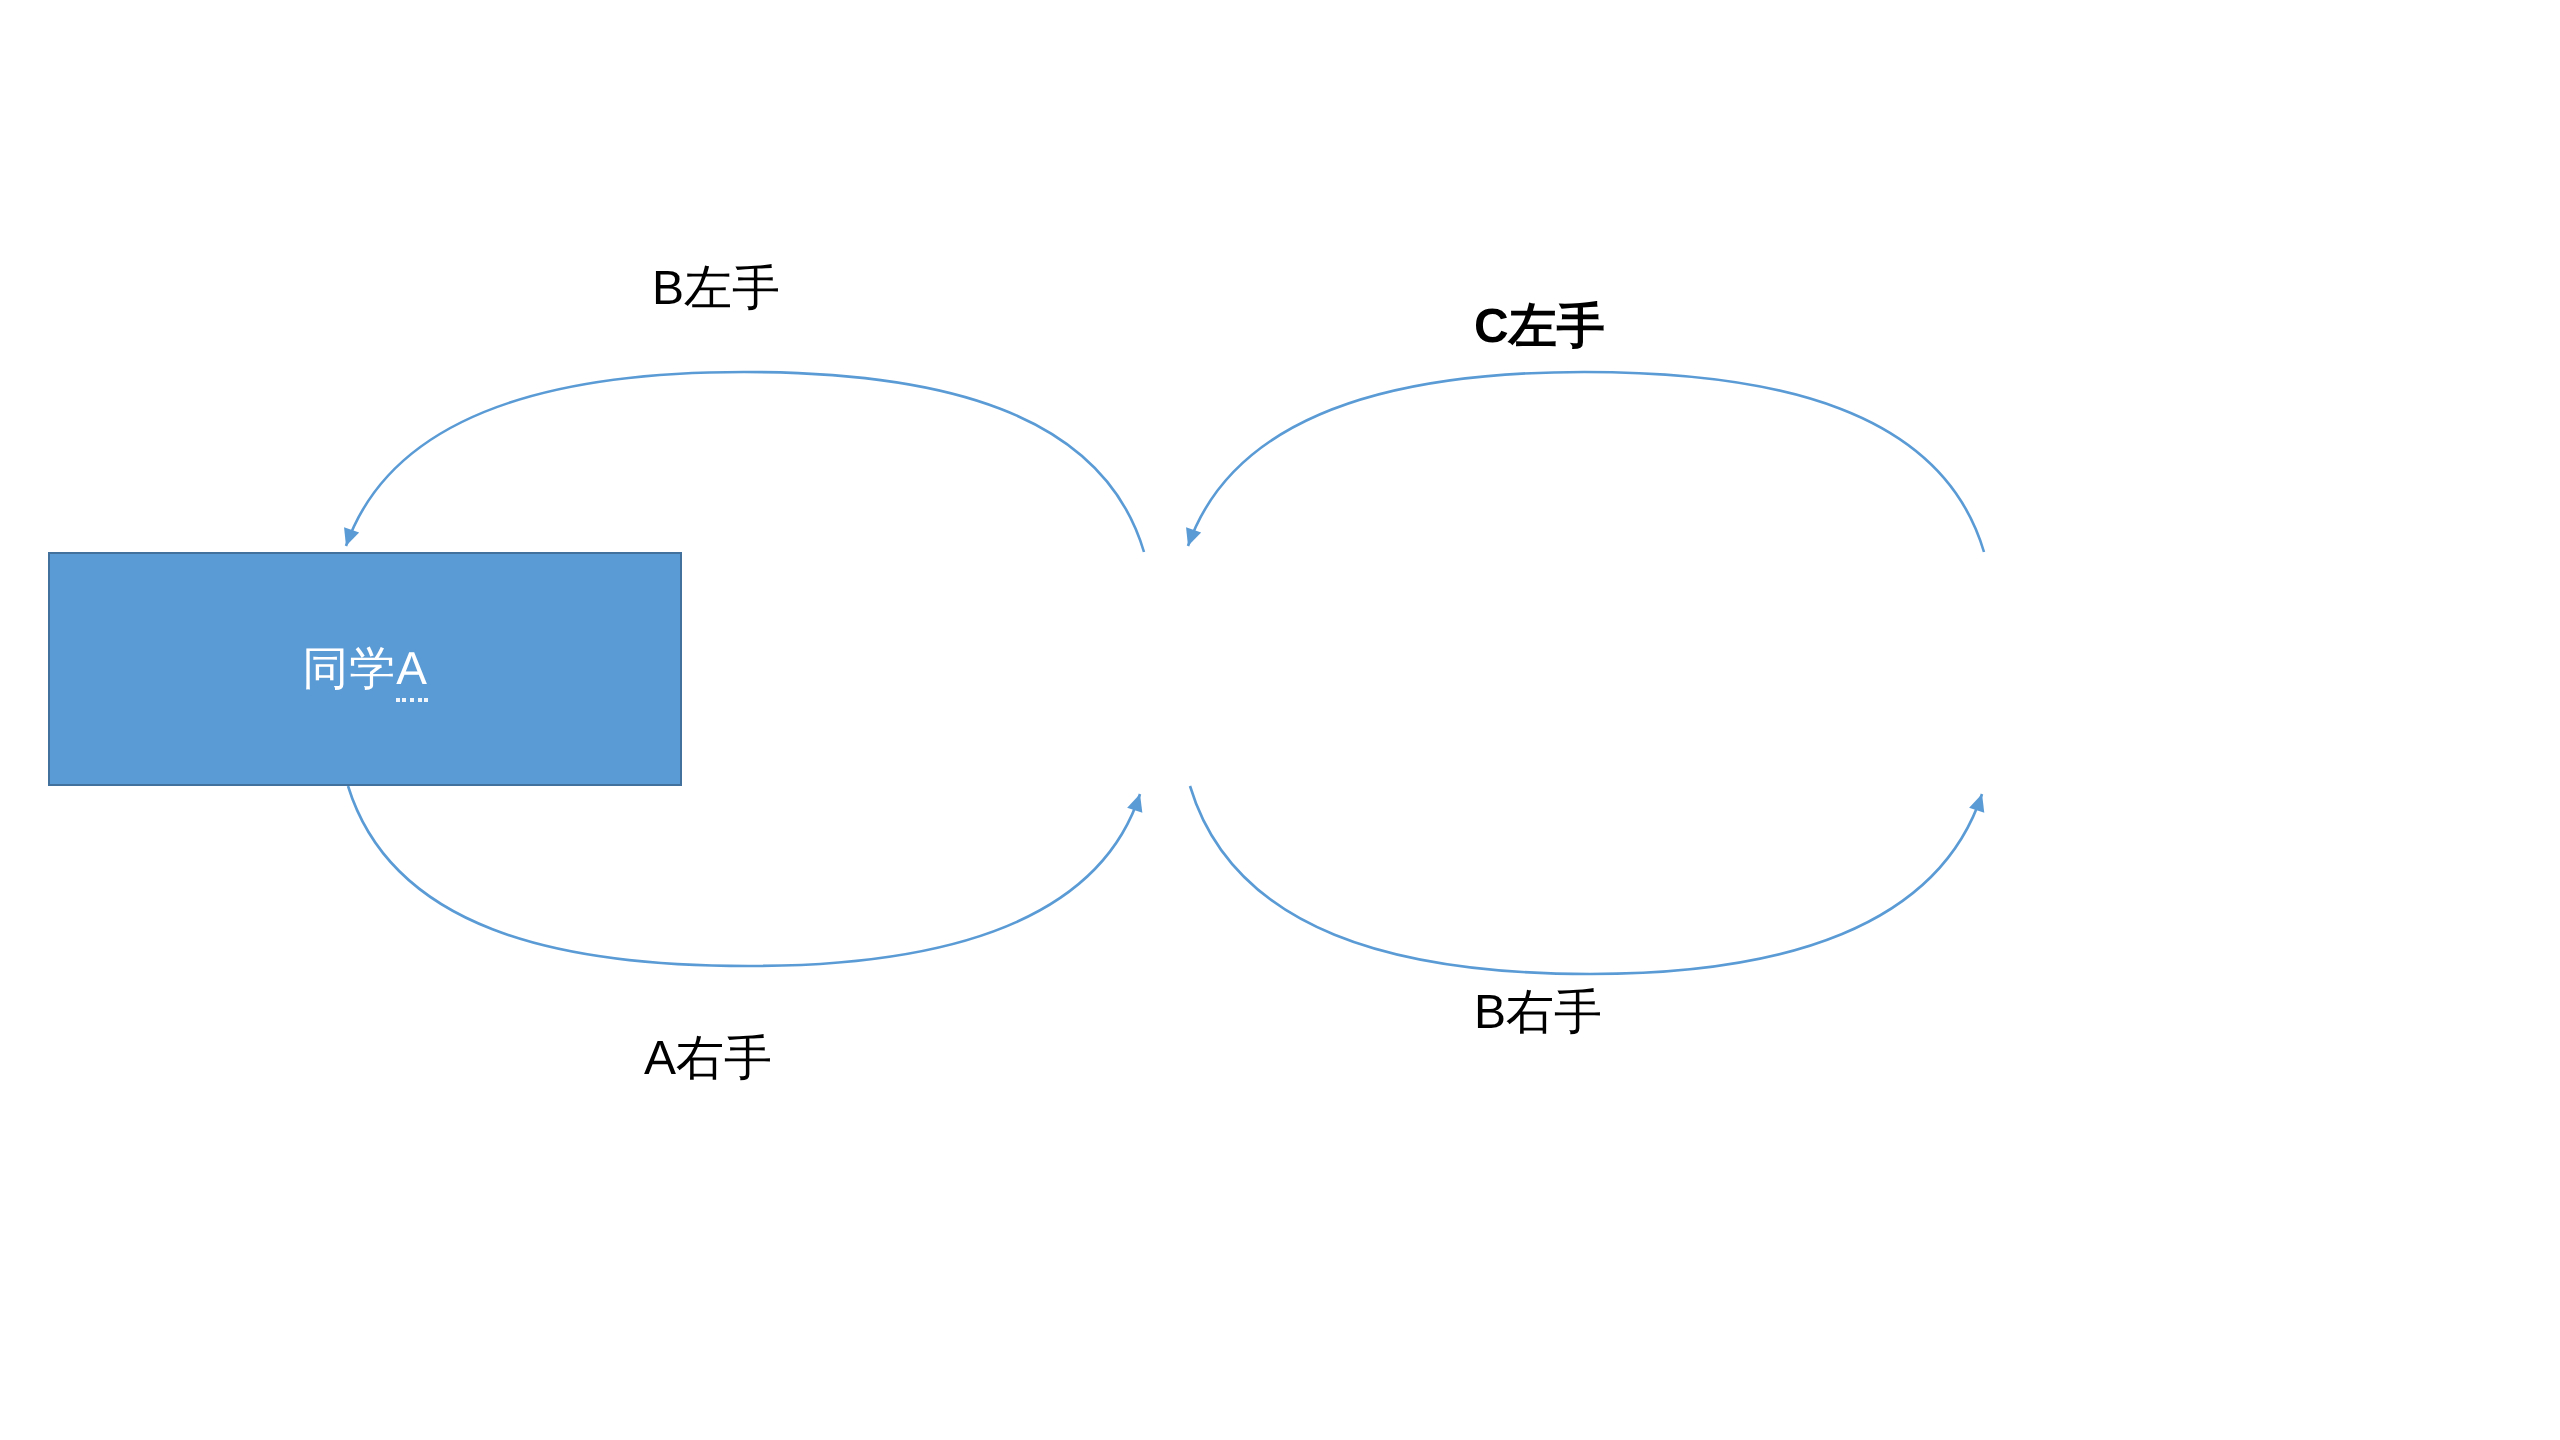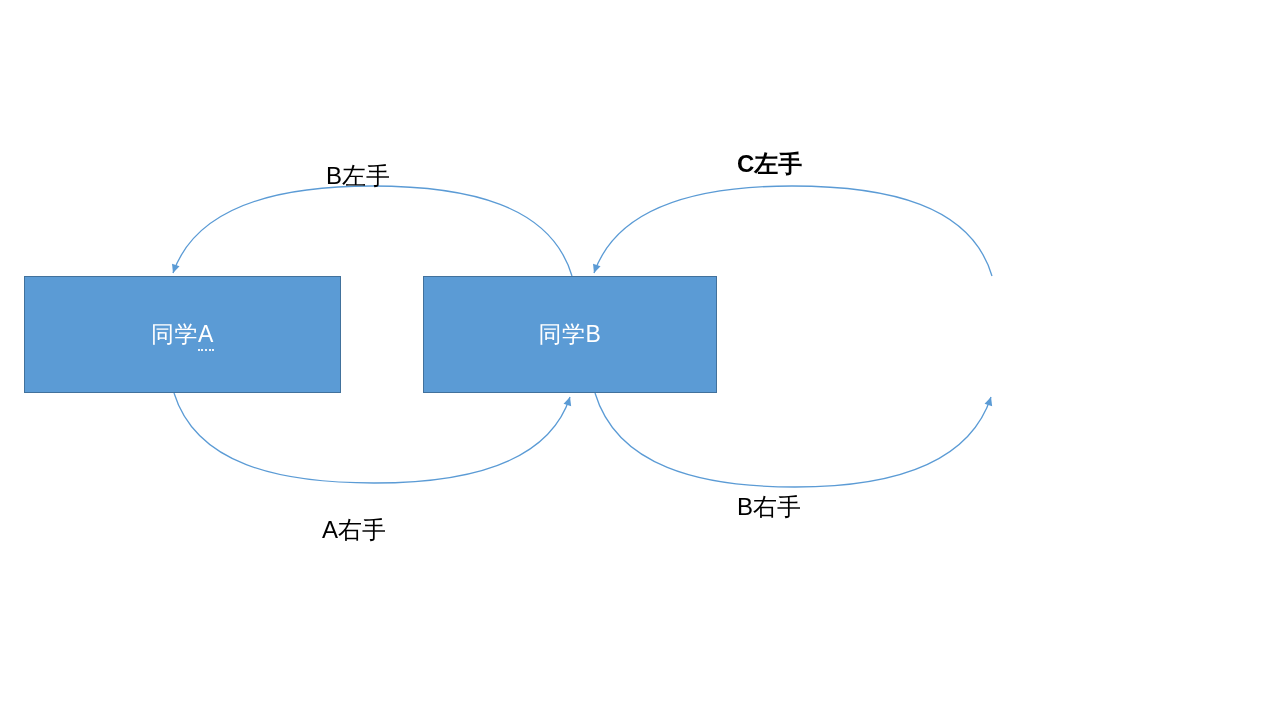--- a/index.html
+++ b/index.html
@@ -46,21 +46,21 @@
     color: var(--edge-label-text, #000000);
     font-size: 24px;
     line-height: 28px;
     white-space: nowrap;
   }
   
   #node-a { left: 24px;  top: 276px; width: 317px; height: 117px; }
   #node-b { left: 423px; top: 276px; width: 294px; height: 117px; }
   #node-c { left: 845px; top: 276px; width: 294px; height: 117px; }
   
-  #edge-label-0 { left: 326px; top: 162px; }
+  #edge-label-0 { left: 326px; top: 131px; }
   #edge-label-1 { left: 737px; top: 150px; font-weight: bold; }
   #edge-label-2 { left: 322px; top: 516px; }
   #edge-label-3 { left: 737px; top: 493px; }
 </style>
 </head>
 <body style="--slide-bg: #ffffff; --node-fill: #5b9bd5; --node-border: #41719c; --node-text: #ffffff; --connector: #5b9bd5; --edge-label-text: #000000;">
 
 <div class="slide">
 
   <svg class="connector-layer" width="1280" height="720" viewBox="0 0 1280 720" fill="none">
@@ -76,23 +76,20 @@
 
     <path d="M 174 393 C 196 464, 278 483, 374 483 C 470 483, 549 462, 570 397" stroke="#5b9bd5" stroke-width="1.3" marker-end="url(#arrowhead)"></path>
 
     <path d="M 595 393 C 617 466, 699 487, 795 487 C 891 487, 969 464, 991 397" stroke="#5b9bd5" stroke-width="1.3" marker-end="url(#arrowhead)"></path>
   </svg>
 
   <div class="node" id="node-a">
     <span class="node-label"><span>同学</span><span class="letter spell-underline">A</span></span>
   </div>
 
-  <div class="node" id="node-b">
-    <span class="node-label"><span>同学</span><span class="letter">B</span></span>
-  </div>
 
 
   <div class="edge-label" id="edge-label-0">B左手</div>
   <div class="edge-label" id="edge-label-1">C左手</div>
   <div class="edge-label" id="edge-label-2">A右手</div>
   <div class="edge-label" id="edge-label-3">B右手</div>
 
 </div>
 
 </body></html>

